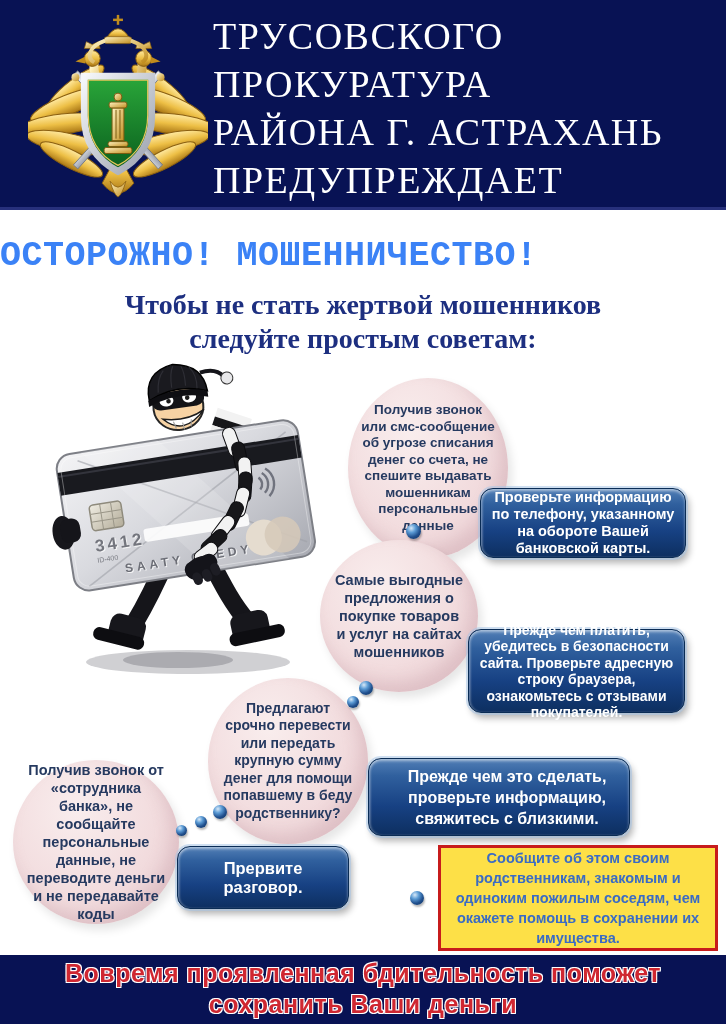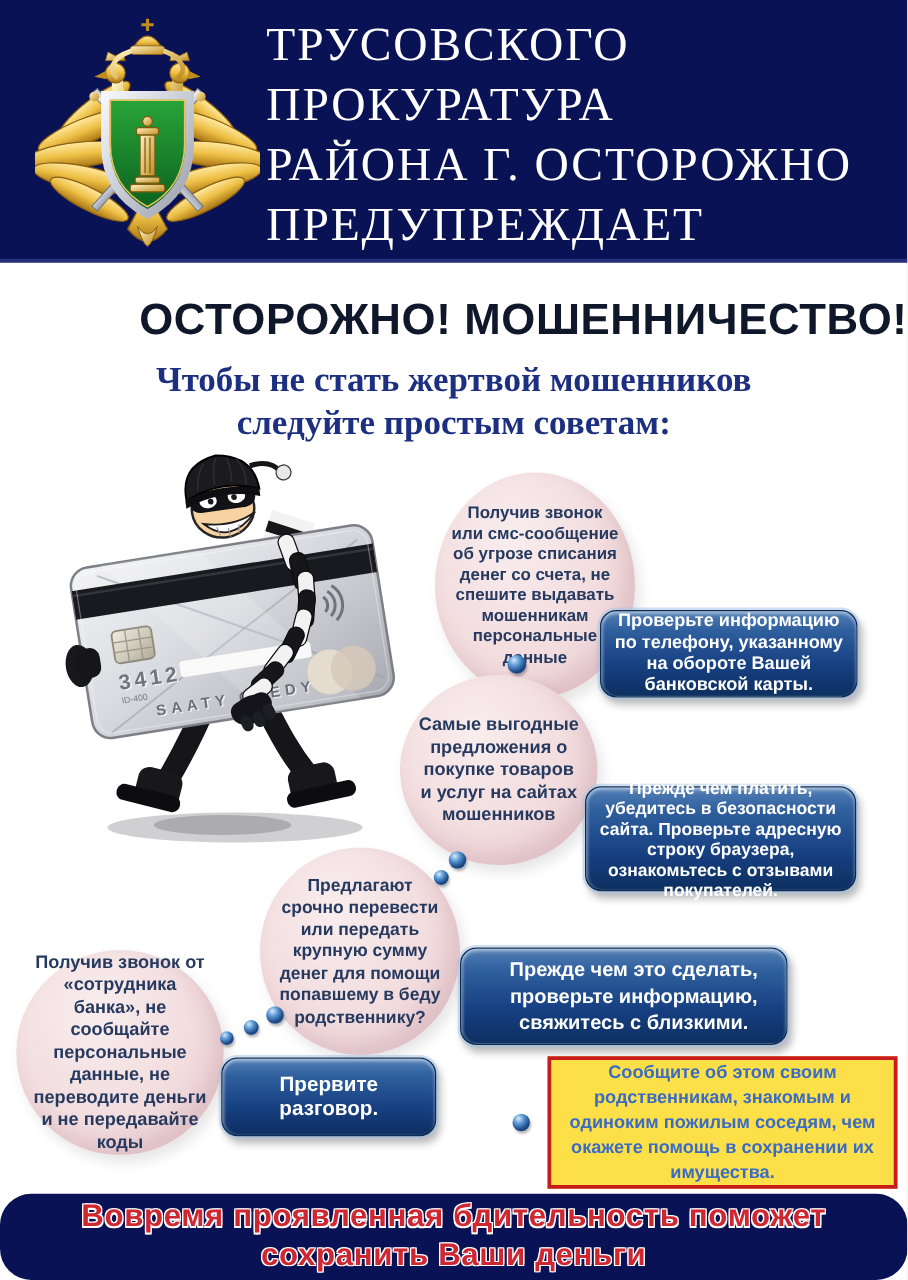--- a/index.html
+++ b/index.html
@@ -14,23 +14,23 @@
     background:#081254; border-bottom:3px solid #27307c;
   }
   .emblem { position:absolute; left:28px; top:5px; width:180px; height:198px; }
   .org-title {
     position:absolute; left:213px; top:12px; width:505px;
     color:#ffffff; font-family:"Liberation Serif", serif;
     font-size:38px; line-height:48px; letter-spacing:1.5px; font-weight:400;
   }
   
   .warning-title {
-    position:absolute; left:0; top:236px; width:726px; text-align:right;
-    font-family:Liberation Sans, sans-serif; font-weight:bold;
-    font-size:35px; color:#0f172a; letter-spacing:0.5px;
+    position:absolute; left:0; top:236px; width:726px; text-align:left;
+    font-family:Liberation Mono, monospace; font-weight:bold;
+    font-size:35px; color:#3b82f6; letter-spacing:0.5px;
   }
   .subtitle {
     position:absolute; left:0; top:288px; width:726px; text-align:center;
     font-family:"Liberation Serif", serif; font-weight:bold;
     font-size:28px; line-height:34px; color:#1d2f80;
   }
   
   .bubble {
     position:absolute; border-radius:50%;
     background:radial-gradient(ellipse at 38% 30%, #f9eded 0%, #f2dcde 55%, #eaccd1 100%);
@@ -68,21 +68,21 @@
   .red-box .txt { padding:2px 10px; }
   
   .dot {
     position:absolute; border-radius:50%;
     background:radial-gradient(circle at 35% 28%, #d8e9f8 0%, #5b9bd5 30%, #1f4e8c 62%, #102f57 100%);
     box-shadow:1px 2px 2px rgba(0,0,0,.28);
   }
   
   .footer {
     position:absolute; left:0; top:955px; width:726px; height:69px;
-    background:#081254; text-align:center;border-radius:25px;
+    background:#081254; text-align:center;
   }
   .footer .line {
     font-weight:bold; font-size:25px; line-height:31px; letter-spacing:0.5px;
     color:#cf2731; -webkit-text-stroke:1.1px #ffffff; paint-order:stroke fill;
     text-shadow:-1px -1px 0 #fff, 1px -1px 0 #fff, -1px 1px 0 #fff, 1px 1px 0 #fff;
   }
   .footer { padding-top:3px; box-sizing:border-box; }
   .illustration { position:absolute; left:28px; top:356px; width:310px; height:330px; }
 </style>
 </head>
@@ -155,21 +155,21 @@
         <rect x="84" y="104" width="12" height="33"></rect>
         <rect x="81" y="98" width="18" height="6" rx="2"></rect>
         <circle cx="90" cy="93" r="4"></circle>
       </g>
       <line x1="88" y1="106" x2="88" y2="135" stroke="#7a5a10" stroke-width="1"></line>
       <line x1="92" y1="106" x2="92" y2="135" stroke="#7a5a10" stroke-width="1"></line>
     </svg>
     <div class="org-title">
       <div>ТРУСОВСКОГО</div>
       <div>ПРОКУРАТУРА</div>
-      <div>РАЙОНА Г. ОСТОРОЖНО</div>
+      <div>РАЙОНА Г. АСТРАХАНЬ</div>
       <div>ПРЕДУПРЕЖДАЕТ</div>
     </div>
   </div>
 
   <div class="warning-title">ОСТОРОЖНО! МОШЕННИЧЕСТВО!</div>
   <div class="subtitle">
     <div>Чтобы не стать жертвой мошенников</div>
     <div>следуйте простым советам:</div>
   </div>
 

